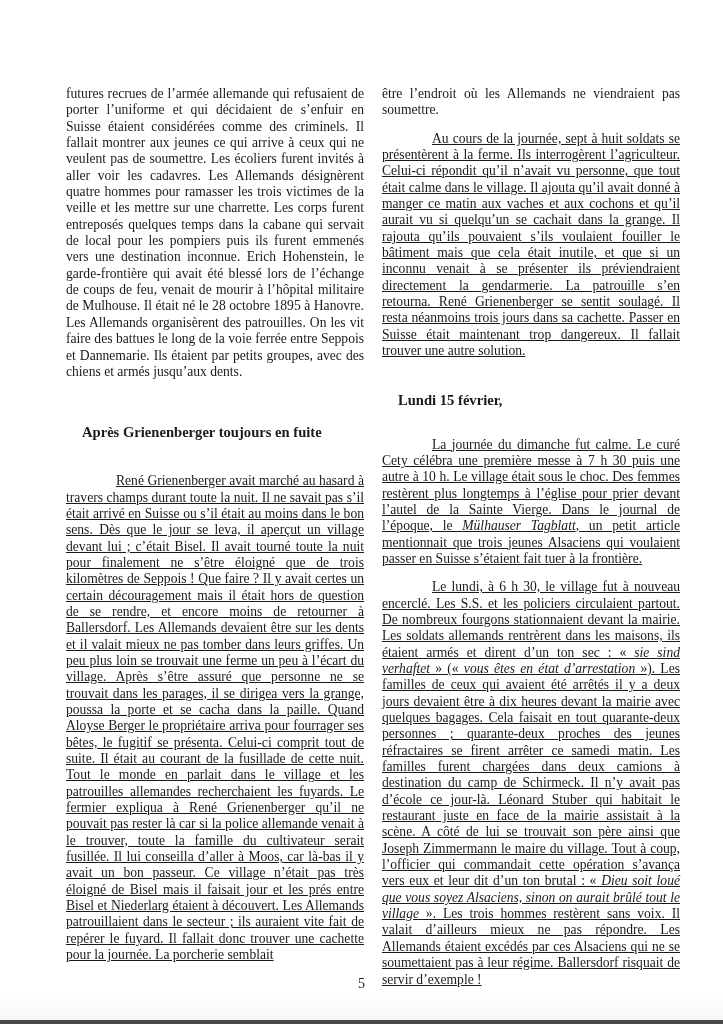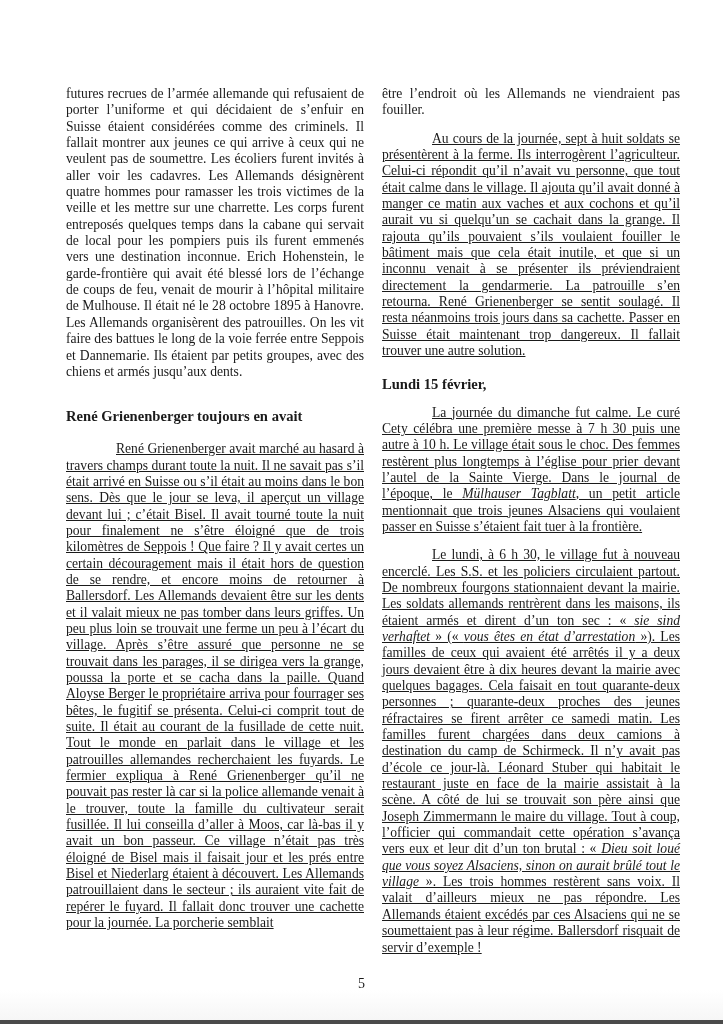--- a/index.html
+++ b/index.html
@@ -19,45 +19,45 @@
     font-size:13.6px; line-height:16.35px;
     text-align:justify; hyphens:none;
   }
   .col-left { left:66px; }
   .col-right { left:382px; top:75px; }
   p { margin:0; }
   p.indent { text-indent:50px;text-decoration:underline; }
   .gap { height:16px; }
   .gap-sm { height:12px; }
   h2 {
-    margin:0; font-size:14.6px; line-height:17px; font-weight:bold;
+    margin:16px; font-size:14.6px; line-height:17px; font-weight:bold;
     text-align:left;
   }
   .page-num {
     position:absolute; left:0; width:723px; top:965px; text-align:center;
     font-size:14px;
   }
   em { font-style:italic; }
 </style>
 </head>
 <body>
 
 <div class="page">
 
   <div class="col col-left">
     <p>futures recrues de l’armée allemande qui refusaient de porter l’uniforme et qui décidaient de s’enfuir en Suisse étaient considérées comme des criminels. Il fallait montrer aux jeunes ce qui arrive à ceux qui ne veulent pas de soumettre. Les écoliers furent invités à aller voir les cadavres. Les Allemands désignèrent quatre hommes pour ramasser les trois victimes de la veille et les mettre sur une charrette. Les corps furent entreposés quelques temps dans la cabane qui servait de local pour les pompiers puis ils furent emmenés vers une destination inconnue. Erich Hohenstein, le garde-frontière qui avait été blessé lors de l’échange de coups de feu, venait de mourir à l’hôpital militaire de Mulhouse. Il était né le 28 octobre 1895 à Hanovre. Les Allemands organisèrent des patrouilles. On les vit faire des battues le long de la voie ferrée entre Seppois et Dannemarie. Ils étaient par petits groupes, avec des chiens et armés jusqu’aux dents.</p>
     <div class="gap-sm"></div>
     <div class="gap"></div>
-    <h2>René Grienenberger toujours en avait</h2>
+    <h2>Après Grienenberger toujours en fuite</h2>
     <div class="gap"></div>
     <p class="indent">René Grienenberger avait marché au hasard à travers champs durant toute la nuit. Il ne savait pas s’il était arrivé en Suisse ou s’il était au moins dans le bon sens. Dès que le jour se leva, il aperçut un village devant lui ; c’était Bisel. Il avait tourné toute la nuit pour finalement ne s’être éloigné que de trois kilomètres de Seppois ! Que faire ? Il y avait certes un certain découragement mais il était hors de question de se rendre, et encore moins de retourner à Ballersdorf. Les Allemands devaient être sur les dents et il valait mieux ne pas tomber dans leurs griffes. Un peu plus loin se trouvait une ferme un peu à l’écart du village. Après s’être assuré que personne ne se trouvait dans les parages, il se dirigea vers la grange, poussa la porte et se cacha dans la paille. Quand Aloyse Berger le propriétaire arriva pour fourrager ses bêtes, le fugitif se présenta. Celui-ci comprit tout de suite. Il était au courant de la fusillade de cette nuit. Tout le monde en parlait dans le village et les patrouilles allemandes recherchaient les fuyards. Le fermier expliqua à René Grienenberger qu’il ne pouvait pas rester là car si la police allemande venait à le trouver, toute la famille du cultivateur serait fusillée. Il lui conseilla d’aller à Moos, car là-bas il y avait un bon passeur. Ce village n’était pas très éloigné de Bisel mais il faisait jour et les prés entre Bisel et Niederlarg étaient à découvert. Les Allemands patrouillaient dans le secteur ; ils auraient vite fait de repérer le fuyard. Il fallait donc trouver une cachette pour la journée. La porcherie semblait</p>
   </div>
 
   <div class="col col-right">
-    <p>être l’endroit où les Allemands ne viendraient pas fouiller.</p>
+    <p>être l’endroit où les Allemands ne viendraient pas soumettre.</p>
     <div class="gap-sm"></div>
     <p class="indent">Au cours de la journée, sept à huit soldats se présentèrent à la ferme. Ils interrogèrent l’agriculteur. Celui-ci répondit qu’il n’avait vu personne, que tout était calme dans le village. Il ajouta qu’il avait donné à manger ce matin aux vaches et aux cochons et qu’il aurait vu si quelqu’un se cachait dans la grange. Il rajouta qu’ils pouvaient s’ils voulaient fouiller le bâtiment mais que cela était inutile, et que si un inconnu venait à se présenter ils préviendraient directement la gendarmerie. La patrouille s’en retourna. René Grienenberger se sentit soulagé. Il resta néanmoins trois jours dans sa cachette. Passer en Suisse était maintenant trop dangereux. Il fallait trouver une autre solution.</p>
     <div class="gap"></div>
     <h2>
       <span>Lundi 15 février,</span><br>
     </h2>
     <div class="gap-sm"></div>
     <p class="indent"><span>La journée du dimanche fut calme. Le curé Cety célébra une première messe à 7 h 30 puis une autre à 10 h. Le village était sous le choc. Des femmes restèrent plus longtemps à l’église pour prier devant l’autel de la Sainte Vierge. Dans le journal de l’époque, le </span><em>Mülhauser Tagblatt</em><span>, un petit article mentionnait que trois jeunes Alsaciens qui voulaient passer en Suisse s’étaient fait tuer à la frontière.</span></p>
     <div class="gap-sm"></div>
     <p class="indent"><span>Le lundi, à 6 h 30, le village fut à nouveau encerclé. Les S.S. et les policiers circulaient partout. De nombreux fourgons stationnaient devant la mairie. Les soldats allemands rentrèrent dans les maisons, ils étaient armés et dirent d’un ton sec : « </span><em>sie sind verhaftet</em><span> » (« </span><em>vous êtes en état d’arrestation</em><span> »). Les familles de ceux qui avaient été arrêtés il y a deux jours devaient être à dix heures devant la mairie avec quelques bagages. Cela faisait en tout quarante-deux personnes ; quarante-deux proches des jeunes réfractaires se firent arrêter ce samedi matin. Les familles furent chargées dans deux camions à destination du camp de Schirmeck. Il n’y avait pas d’école ce jour-là. Léonard Stuber qui habitait le restaurant juste en face de la mairie assistait à la scène. A côté de lui se trouvait son père ainsi que Joseph Zimmermann le maire du village. Tout à coup, l’officier qui commandait cette opération s’avança vers eux et leur dit d’un ton brutal : « </span><em>Dieu soit loué que vous soyez Alsaciens, sinon on aurait brûlé tout le village</em><span> ». Les trois hommes restèrent sans voix. Il valait d’ailleurs mieux ne pas répondre. Les Allemands étaient excédés par ces Alsaciens qui ne se soumettaient pas à leur régime. Ballersdorf risquait de servir d’exemple !</span></p>

